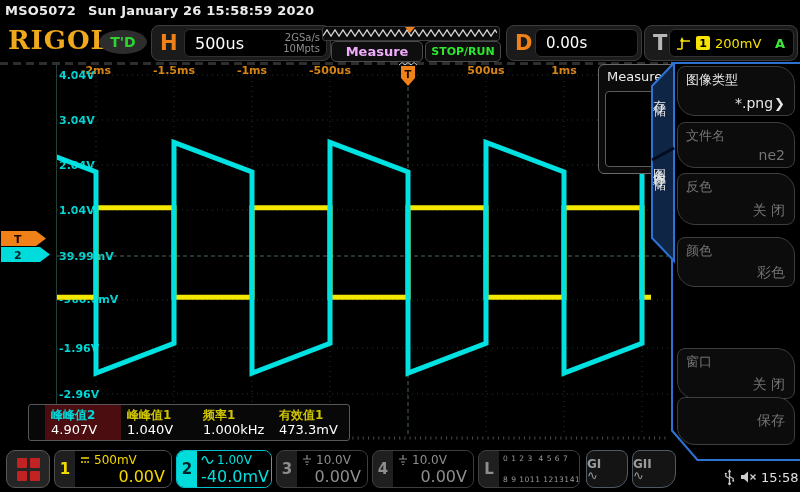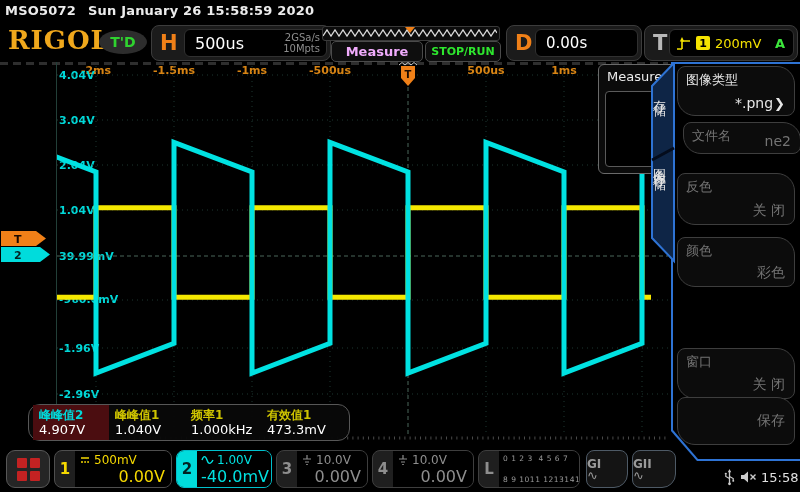--- a/index.html
+++ b/index.html
@@ -38,21 +38,21 @@
   #t-mode{color:#3ce63c;font-size:13px;font-weight:bold;margin-left:auto;margin-right:2px;}
   
   .tlab{position:absolute;top:64px;transform:translateX(-50%);font-size:11px;color:#d88414;font-weight:600;}
   .vlab{position:absolute;left:59px;transform:translateY(-50%);font-size:11px;color:#00d8d8;font-weight:600;}
   
   #counter{left:598px;top:64px;width:90px;height:108px;background:#0b0b0b;border:1px solid #6a6a6a;border-radius:6px;}
   #counter .title{position:absolute;left:8px;top:4px;font-size:13px;color:#ececec;}
   #counter .well{position:absolute;left:6px;top:26px;width:74px;height:74px;background:#000;border:1px solid #5a5a5a;border-radius:4px;}
   
   #meas{left:28px;top:404px;width:322px;height:37px;background:rgba(8,8,8,.96);border:1px solid #575757;
-        border-radius:12px;display:flex;padding-left:4px;box-sizing:border-box;}
+        border-radius:3px;display:flex;padding-left:16px;box-sizing:border-box;}
   .mcol{width:76px;padding:3px 0 0 6px;box-sizing:border-box;display:flex;flex-direction:column;}
   .mcol .ml{font-size:12px;color:#cfc400;font-weight:bold;line-height:14px;}
   .mcol .mv{font-size:13px;color:#fff;line-height:15px;}
   .mcol.hl{background:#4b0d10;}
   .mcol.hl .ml{color:#00d8d8;}
   
   #menu-wrap{left:671px;top:62px;width:129px;height:399px;background:#2e73d4;
         clip-path:polygon(0 0,100% 0,100% 100%,26px 100%,0 calc(100% - 30px));}
   #menu-body{position:absolute;left:2px;top:2px;right:0;bottom:2px;background:#000;
         clip-path:polygon(0 0,100% 0,100% 100%,25px 100%,0 calc(100% - 29px));}
@@ -245,21 +245,21 @@
     <path d="M30,1 L8,24 L8,176 L30,199 Z" fill="#0e2546" stroke="#2e73d4" stroke-width="2"></path>
     <line x1="8" y1="98" x2="30" y2="86" stroke="#040c1c" stroke-width="3"></line>
   </svg>
   <div class="vtab" style="left:651px;top:90px;">存储</div>
   <div class="vtab" style="left:651px;top:158px;">图像存储</div>
 
   <div class="mitem on" style="top:66px;height:50px;">
     <span class="lbl">图像类型</span>
     <span class="val"><span>*.png</span><span class="chev">❯</span></span>
   </div>
-  <div class="mitem" style="top:122px;height:32px;margin-left:6px;">
+  <div class="mitem" style="top:122px;height:46px;">
     <span class="lbl">文件名</span>
     <span class="val">ne2</span>
   </div>
   <div class="mitem" style="top:173px;height:52px;">
     <span class="lbl">反色</span>
     <span class="val">关 闭</span>
   </div>
   <div class="mitem" style="top:237px;height:50px;">
     <span class="lbl">颜色</span>
     <span class="val">彩色</span>

